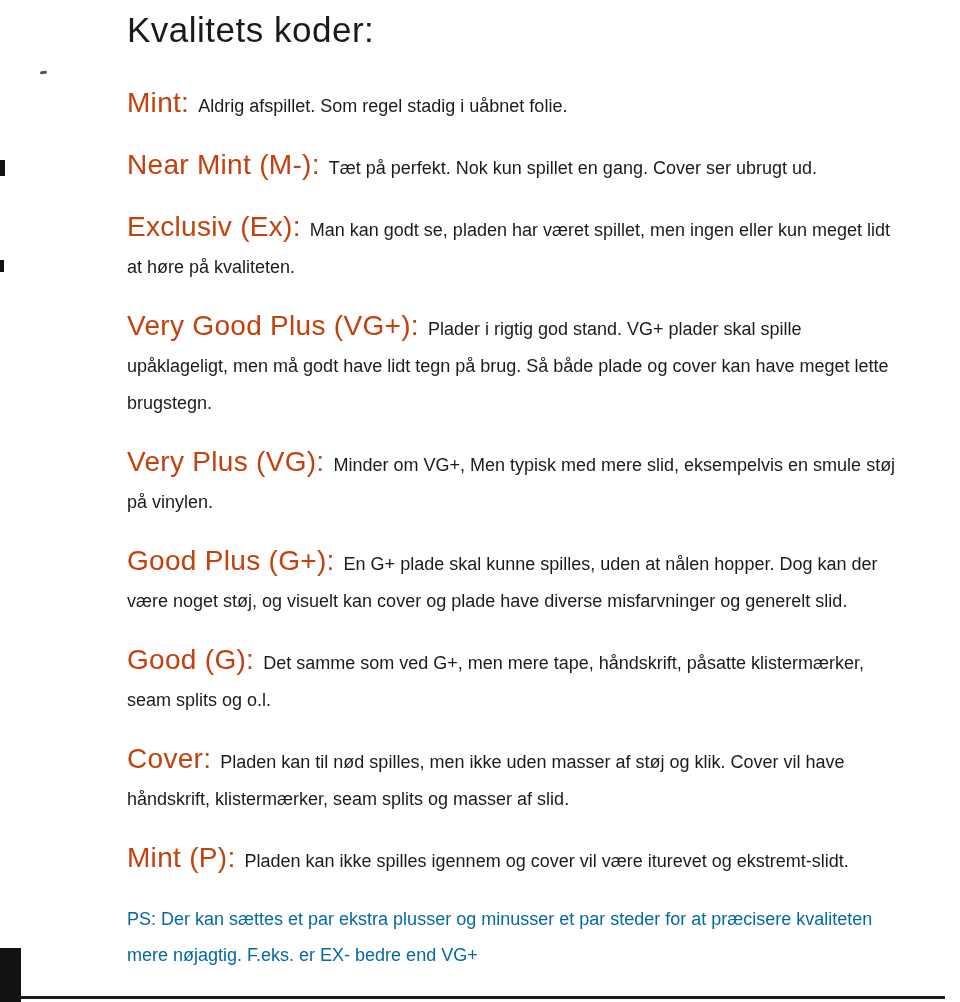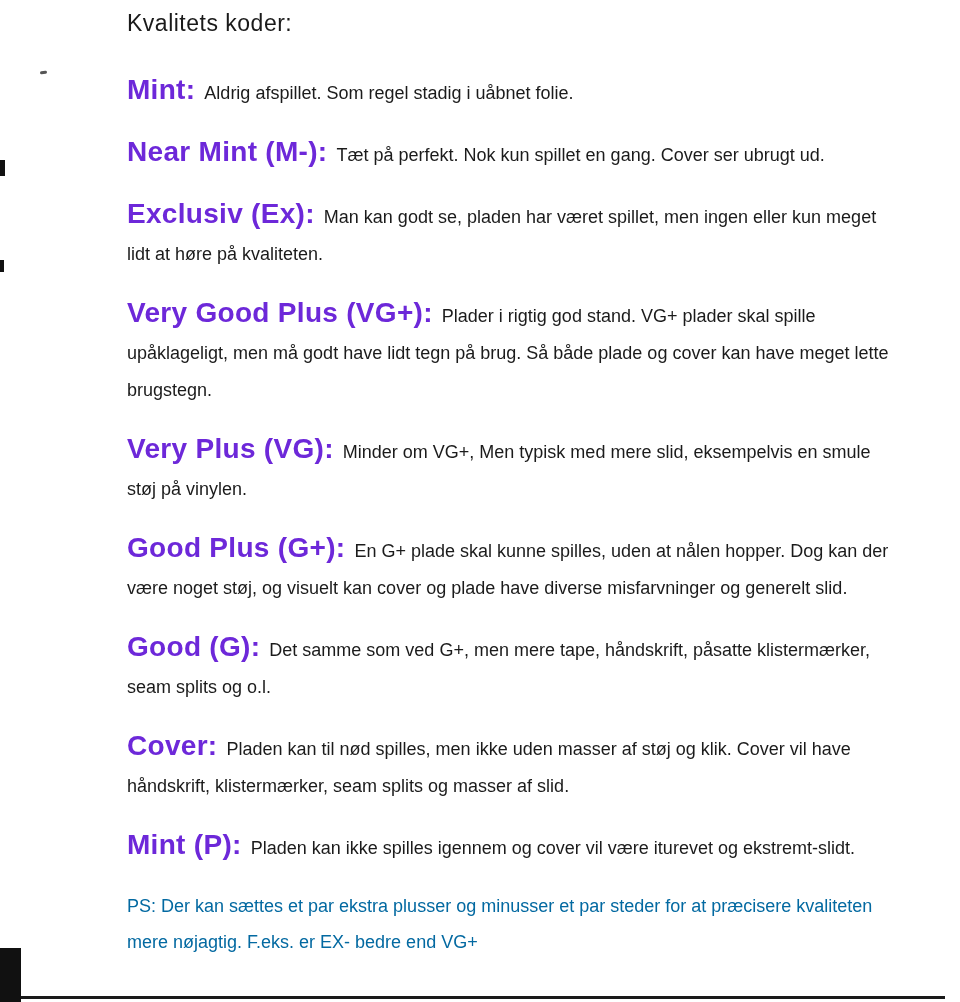--- a/index.html
+++ b/index.html
@@ -16,37 +16,37 @@
     font-family: "Liberation Sans", sans-serif;
     color: #1c1c1c;
   }
   .content {
     position: absolute;
     left: 127px;
     top: 10px;
     width: 770px;
   }
   .doc-title {
-    font-size: 23px;
+    font-size: 35px;
     font-weight: 500;
     letter-spacing: 0.5px;
     margin: 0 0 34px 0;
     color: #1a1a1a;
   }
   .entry {
     margin: 0 0 21px 0;
     line-height: 37px;
     font-size: 18px;
     font-weight: 400;
     color: #1b1b1b;
   }
   .term {
     font-size: 28px;
-    font-weight: 700;
-    color: #6d28d9;
+    font-weight: 400;
+    color: #c2410c;
     margin-right: 9px;
     letter-spacing: 0.3px;
   }
   .ps-note {
     margin: 6px 0 0 0;
     line-height: 36px;
     font-size: 18px;
     font-weight: 400;
     color: #0369a1;
   }

